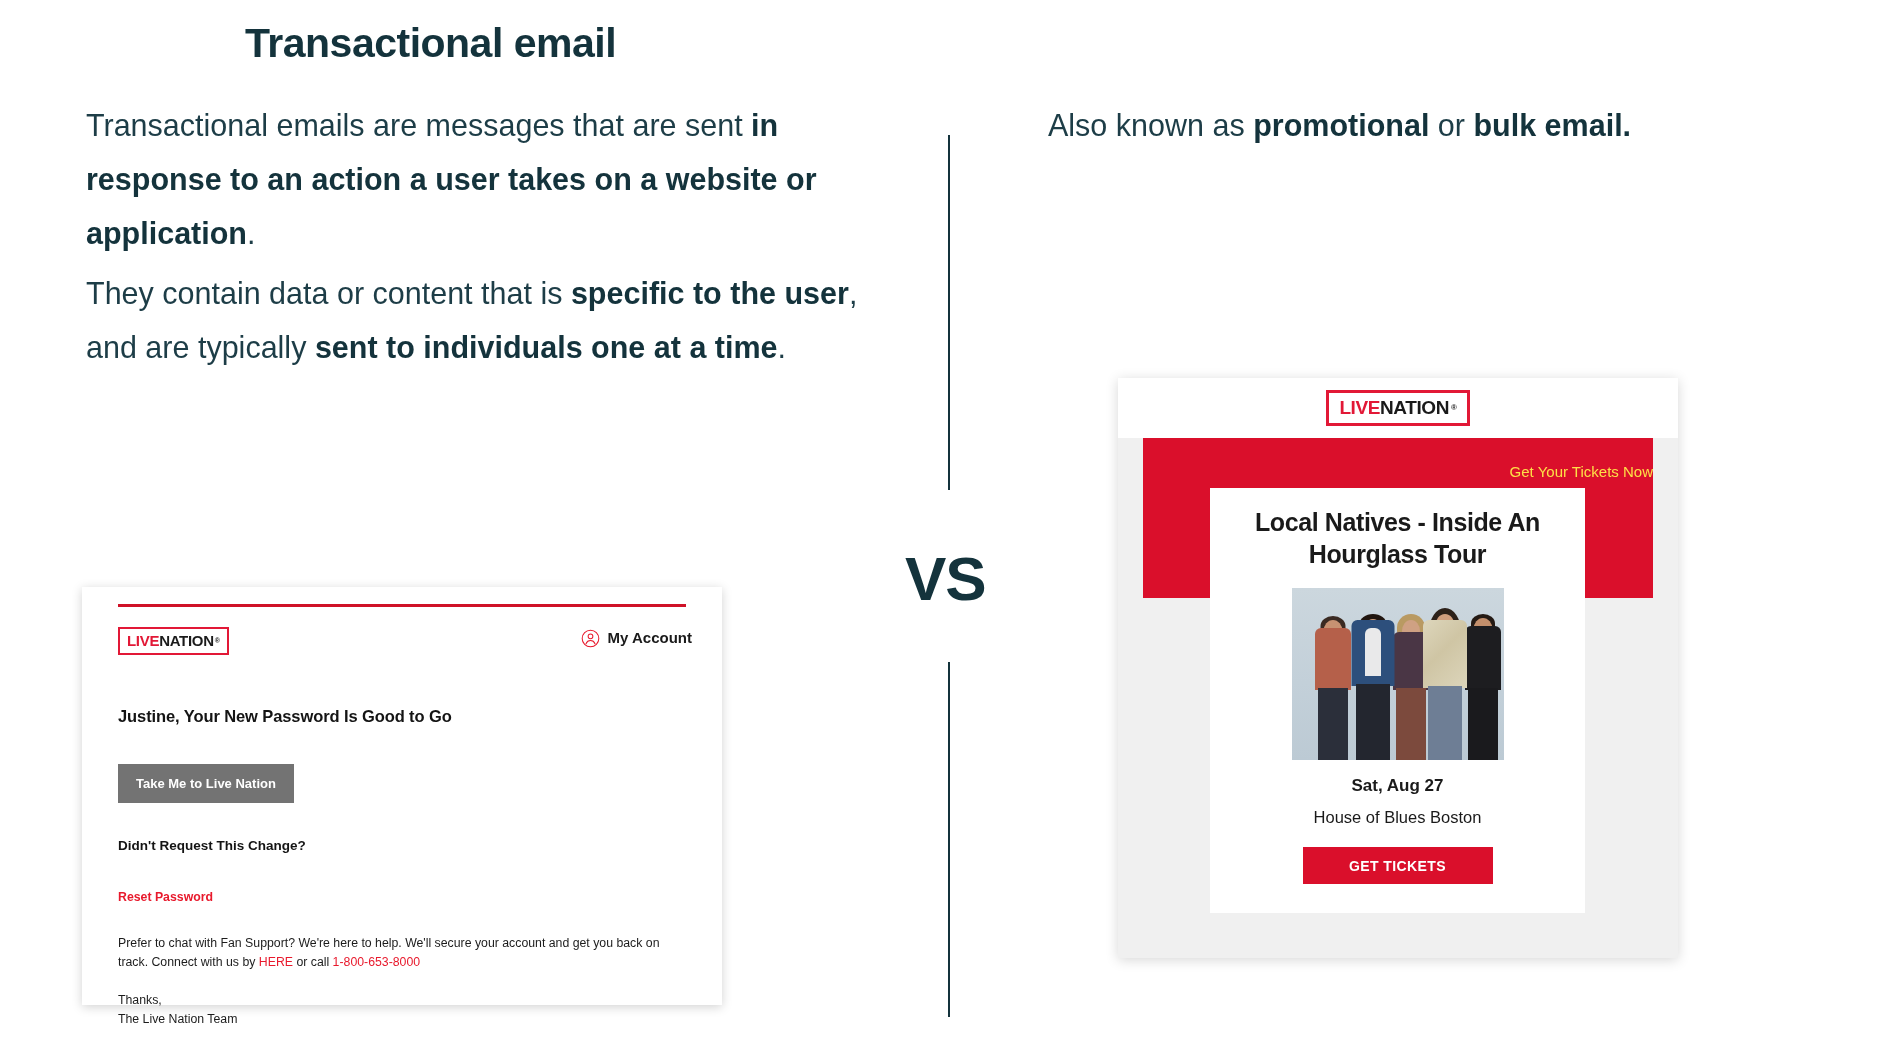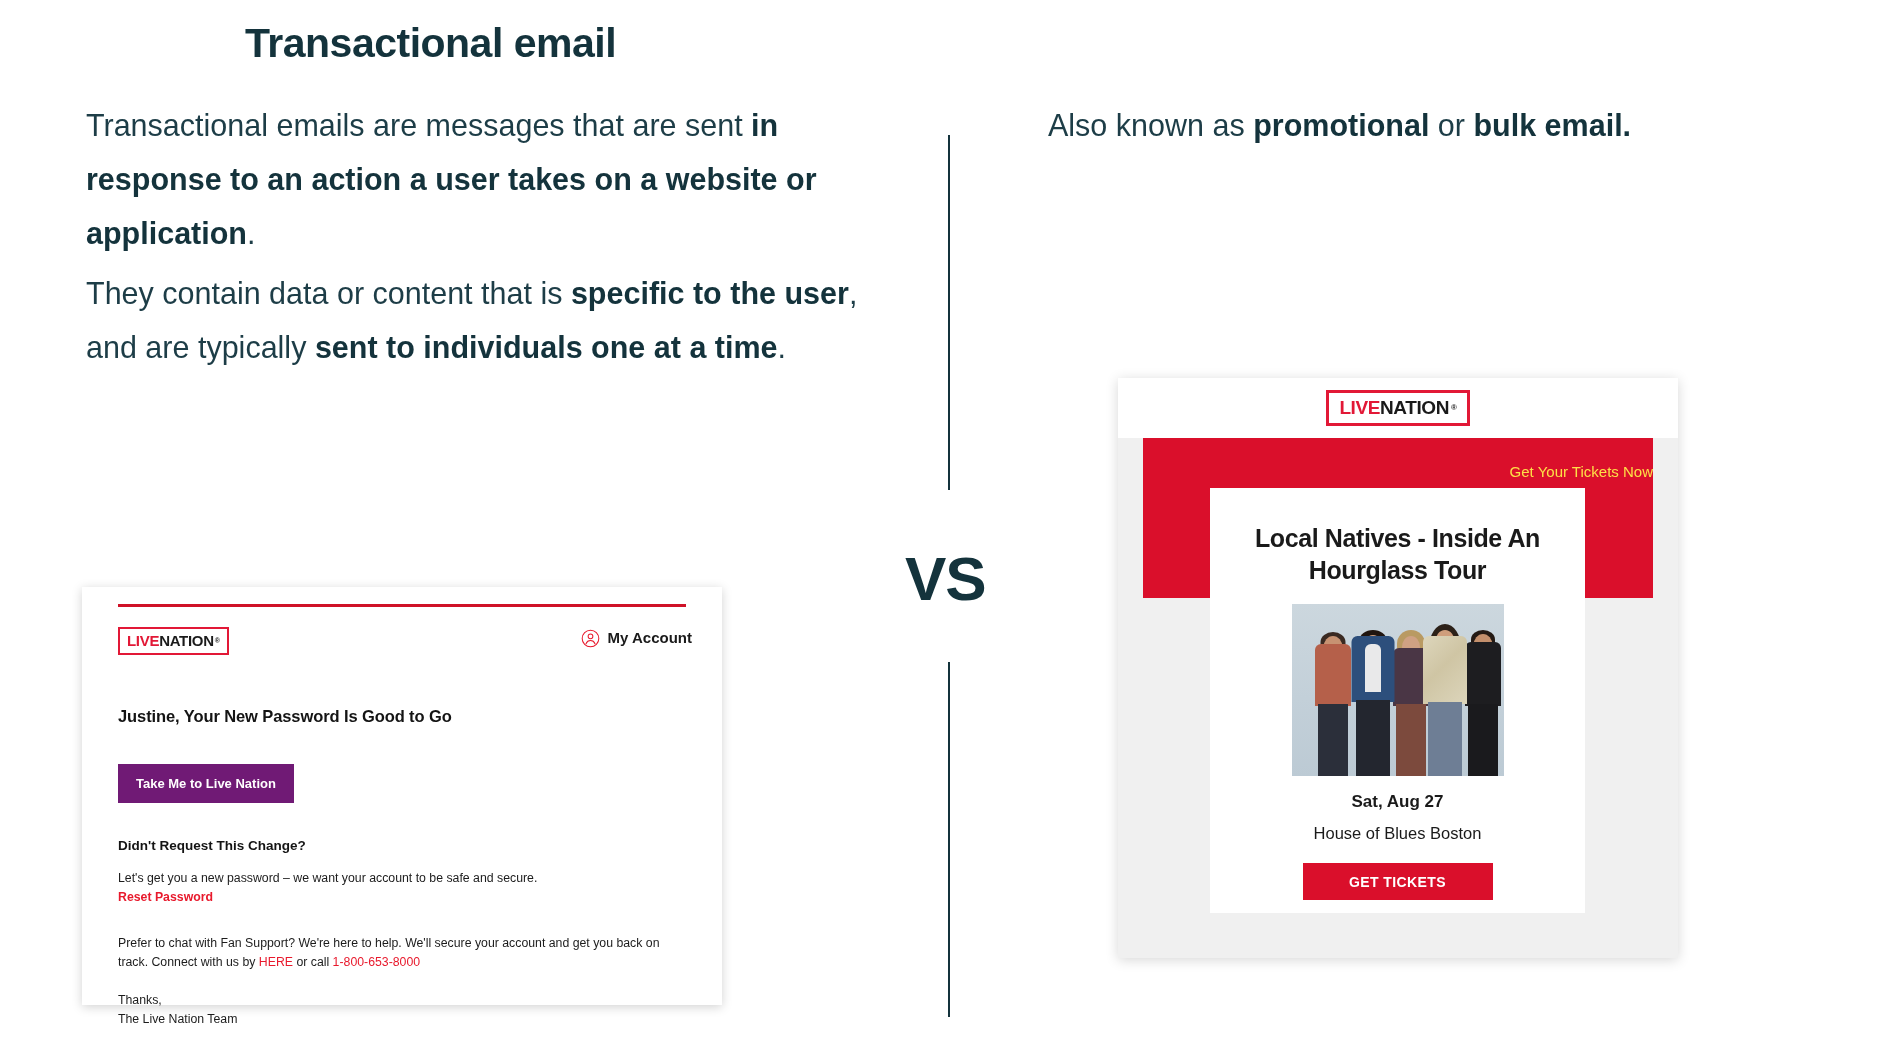--- a/index.html
+++ b/index.html
@@ -111,21 +111,21 @@
 
   #tx-headline {
     position: absolute;
     left: 36px; top: 120px;
     font-size: 16.5px; font-weight: bold; color: #141414;
     letter-spacing: -0.1px;
   }
   #tx-cta {
     position: absolute;
     left: 36px; top: 177px;
-    background: #701a75;
+    background: #737373;
     color: #ffffff;
     font-size: 13px; font-weight: bold;
     padding: 12px 18px;
     border: none;
     font-family: "Liberation Sans", sans-serif;
     cursor: pointer;
   }
   #tx-subhead {
     position: absolute;
     left: 36px; top: 251px;
@@ -180,21 +180,21 @@
     font-size: 15px;
   }
   #mk-panel {
     position: absolute;
     left: 92px; top: 110px;
     width: 375px; height: 425px;
     background: #ffffff;
     text-align: center;
   }
   #mk-event-title {
-    margin-top: 34px;
+    margin-top: 18px;
     font-size: 25px;
     font-weight: bold;
     line-height: 32px;
     color: #1a1a1a;
     letter-spacing: -0.4px;
     padding: 0 16px;
   }
   
   #mk-photo {
     margin: 18px auto 0 auto;
@@ -268,21 +268,20 @@
       </svg>
       <span>My Account</span>
     </div>
 
     <div id="tx-headline">Justine, Your New Password Is Good to Go</div>
 
     <button id="tx-cta">Take Me to Live Nation</button>
 
     <div id="tx-subhead">Didn't Request This Change?</div>
 
-    <div id="tx-line-1" class="tx-body">Let's get you a new password – we want your account to be safe and secure.</div>
 
     <div id="tx-reset" class="tx-body">Reset Password</div>
 
     <div id="tx-line-2" class="tx-body">
       <span>Prefer to chat with Fan Support? We're here to help. We'll secure your account and get you back on track. Connect with us by </span><span class="tx-link">HERE</span><span> or call </span><span class="tx-link">1-800-653-8000</span>
     </div>
 
     <div id="tx-thanks" class="tx-body">
       <div>Thanks,</div>
       <div>The Live Nation Team</div>

